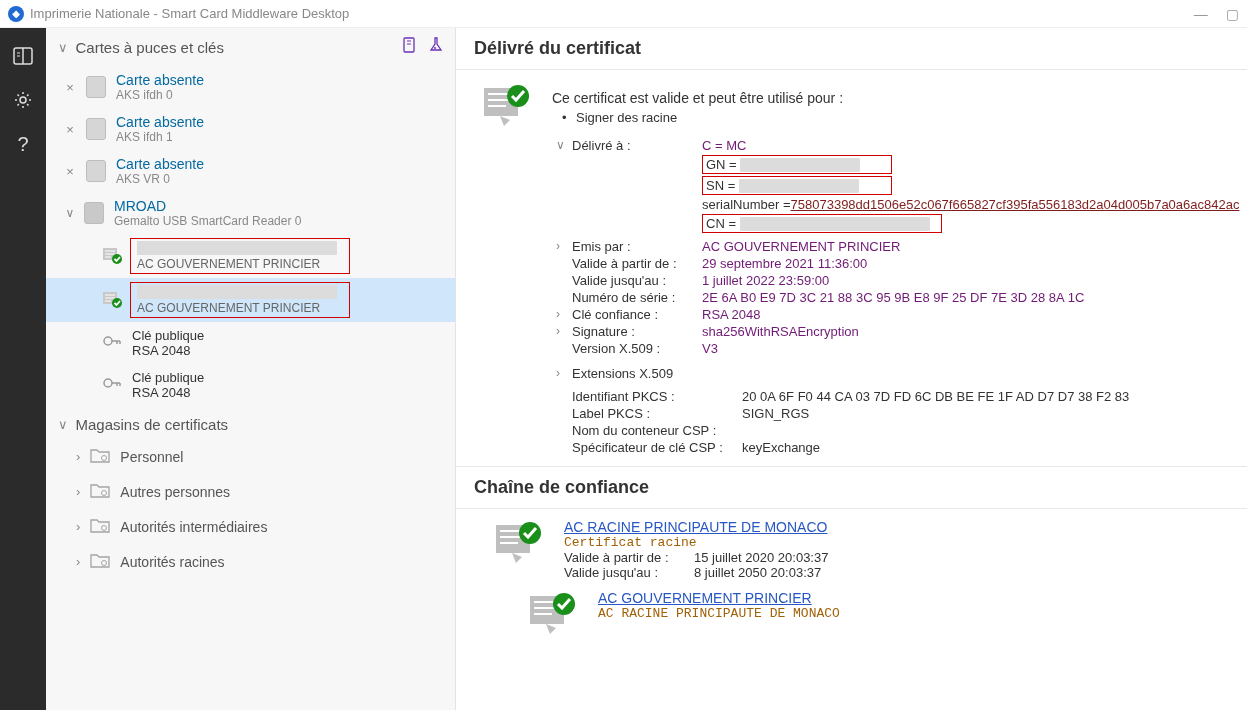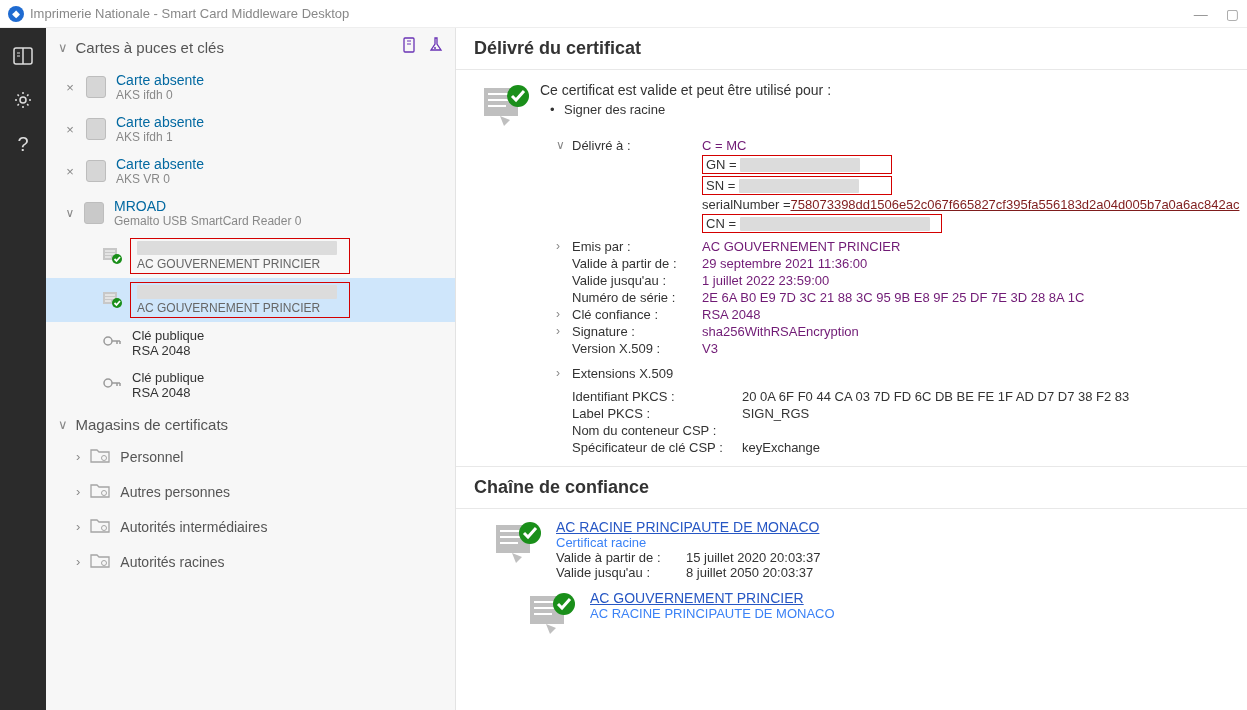--- a/index.html
+++ b/index.html
@@ -93,43 +93,43 @@
   }
   .store-item {
     display: flex; align-items: center;
     padding: 8px 10px 8px 30px;
     color: #555; font-size: 14px;
   }
   .store-item .chev { color: #888; margin-right: 10px; font-size: 13px; }
   .store-item .folder-icon { width: 22px; margin-right: 8px; color: #a5a5a5; }
   .content { flex: 1; overflow-y: auto; padding: 0; }
   .section-title { font-size: 18px; font-weight: 600; padding: 10px 18px 10px 18px; border-bottom: 1px solid #e8e8e8; }
-  .cert-header { display: flex; align-items: flex-start; padding: 12px 18px 0 24px; gap: 6px; }
+  .cert-header { display: flex; align-items: center; padding: 12px 18px 0 24px; gap: 18px; }
   .big-cert-icon { width: 54px; flex-shrink: 0; }
   .cert-header-text .valid-line { font-size: 14px; color: #333; margin-bottom: 4px; }
   .cert-header-text .bullet-line { font-size: 13px; color: #333; padding-left: 24px; position: relative; }
   .cert-header-text .bullet-line::before { content: "•"; position: absolute; left: 10px; }
   .detail-block { padding: 4px 18px 0 100px; font-size: 13px; }
   .detail-row { display: flex; padding: 1px 0; }
   .detail-row .chev { width: 16px; color: #888; font-size: 12px; }
   .detail-row .label { width: 130px; color: #333; }
   .detail-row .value { flex: 1; color: #701a75; }
   .dn-block { padding-left: 146px; font-size: 13px; }
   .dn-line { display: flex; align-items: center; padding: 1px 0; }
   .dn-line .eq-label { white-space: nowrap; }
   .dn-line .redwrap { border: 1.5px solid #d30000; padding: 1px 3px; display: inline-flex; align-items: center; }
   .mask-box { background: #dcdcdc; height: 14px; width: 120px; display: inline-block; border-radius: 1px; }
   .mask-box.wide { width: 190px; }
   .pkcs-block { padding: 6px 18px 10px 116px; font-size: 13px; }
   .pkcs-row { display: flex; padding: 1px 0; }
   .pkcs-row .label { width: 170px; }
   .chain-section { border-top: 1px solid #e8e8e8; }
-  .chain-item { display: flex; align-items: flex-start; padding: 10px 18px 0 36px; gap: 10px; }
+  .chain-item { display: flex; align-items: flex-start; padding: 10px 18px 0 36px; gap: 18px; }
   .chain-item .ctext .link { color: #2757c4; text-decoration: underline; font-size: 14px; cursor: pointer; }
-  .chain-item .ctext .sub { font-size: 13px; color: #3b82f6; }
+  .chain-item .ctext .sub { font-size: 13px; color: #a16207; font-family: Liberation Mono, monospace; }
   .chain-item .ctext .meta { font-size: 13px; display: flex; }
   .chain-item .ctext .meta .ml { width: 130px; }
 </style>
 </head>
 <body>
 
 <div class="app-window">
   <div class="titlebar">
     <span class="app-icon">◆</span>
     <span>Imprimerie Nationale - Smart Card Middleware Desktop</span>

